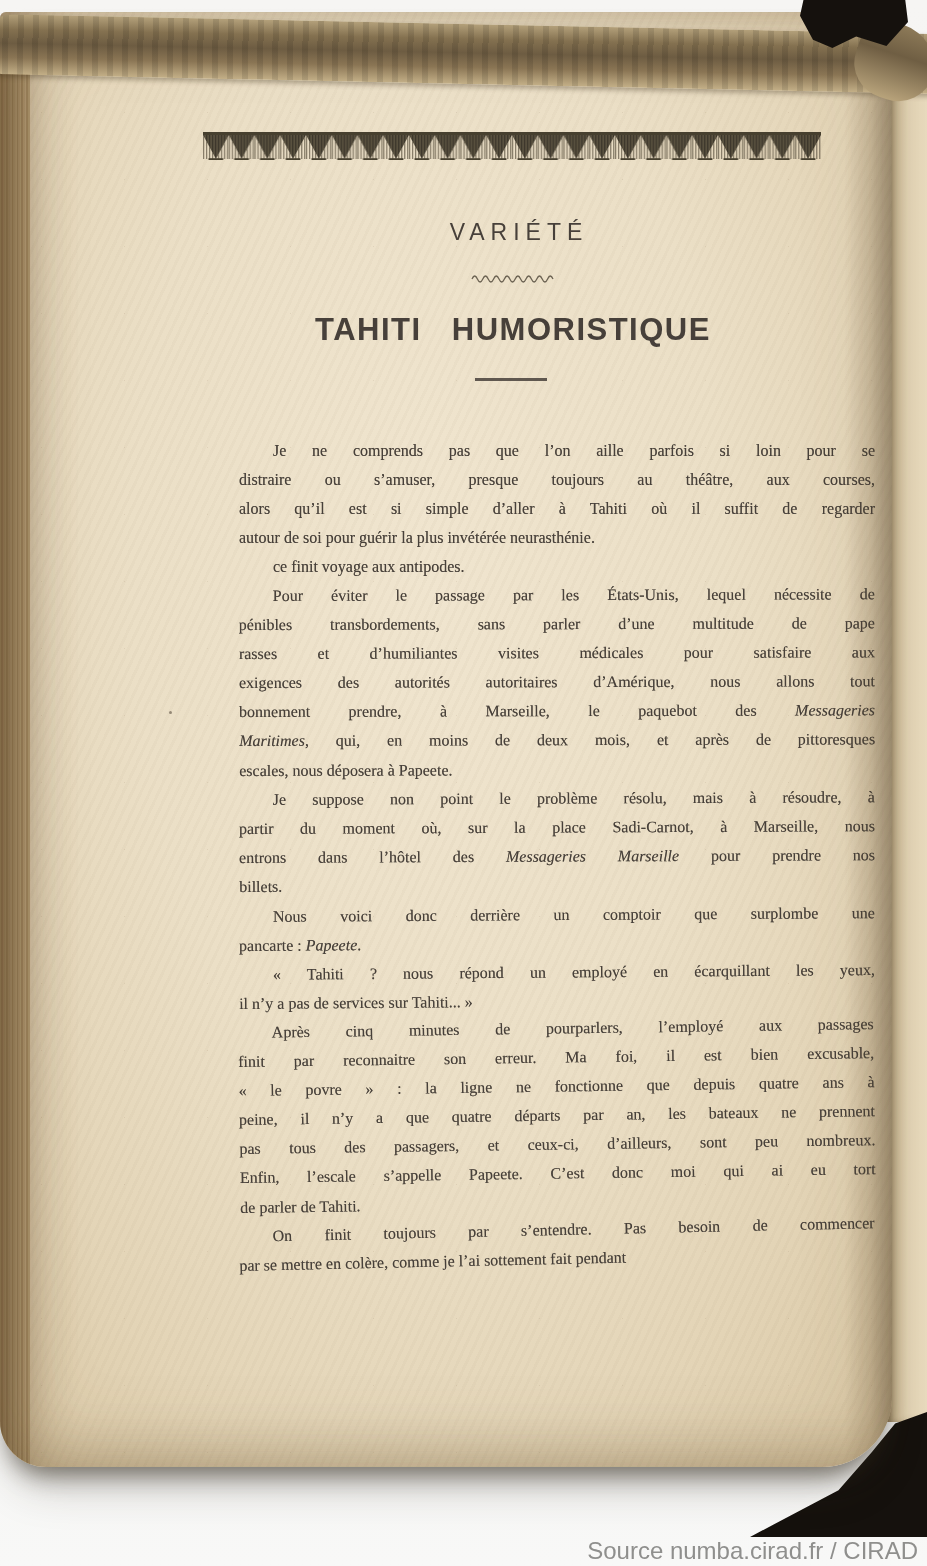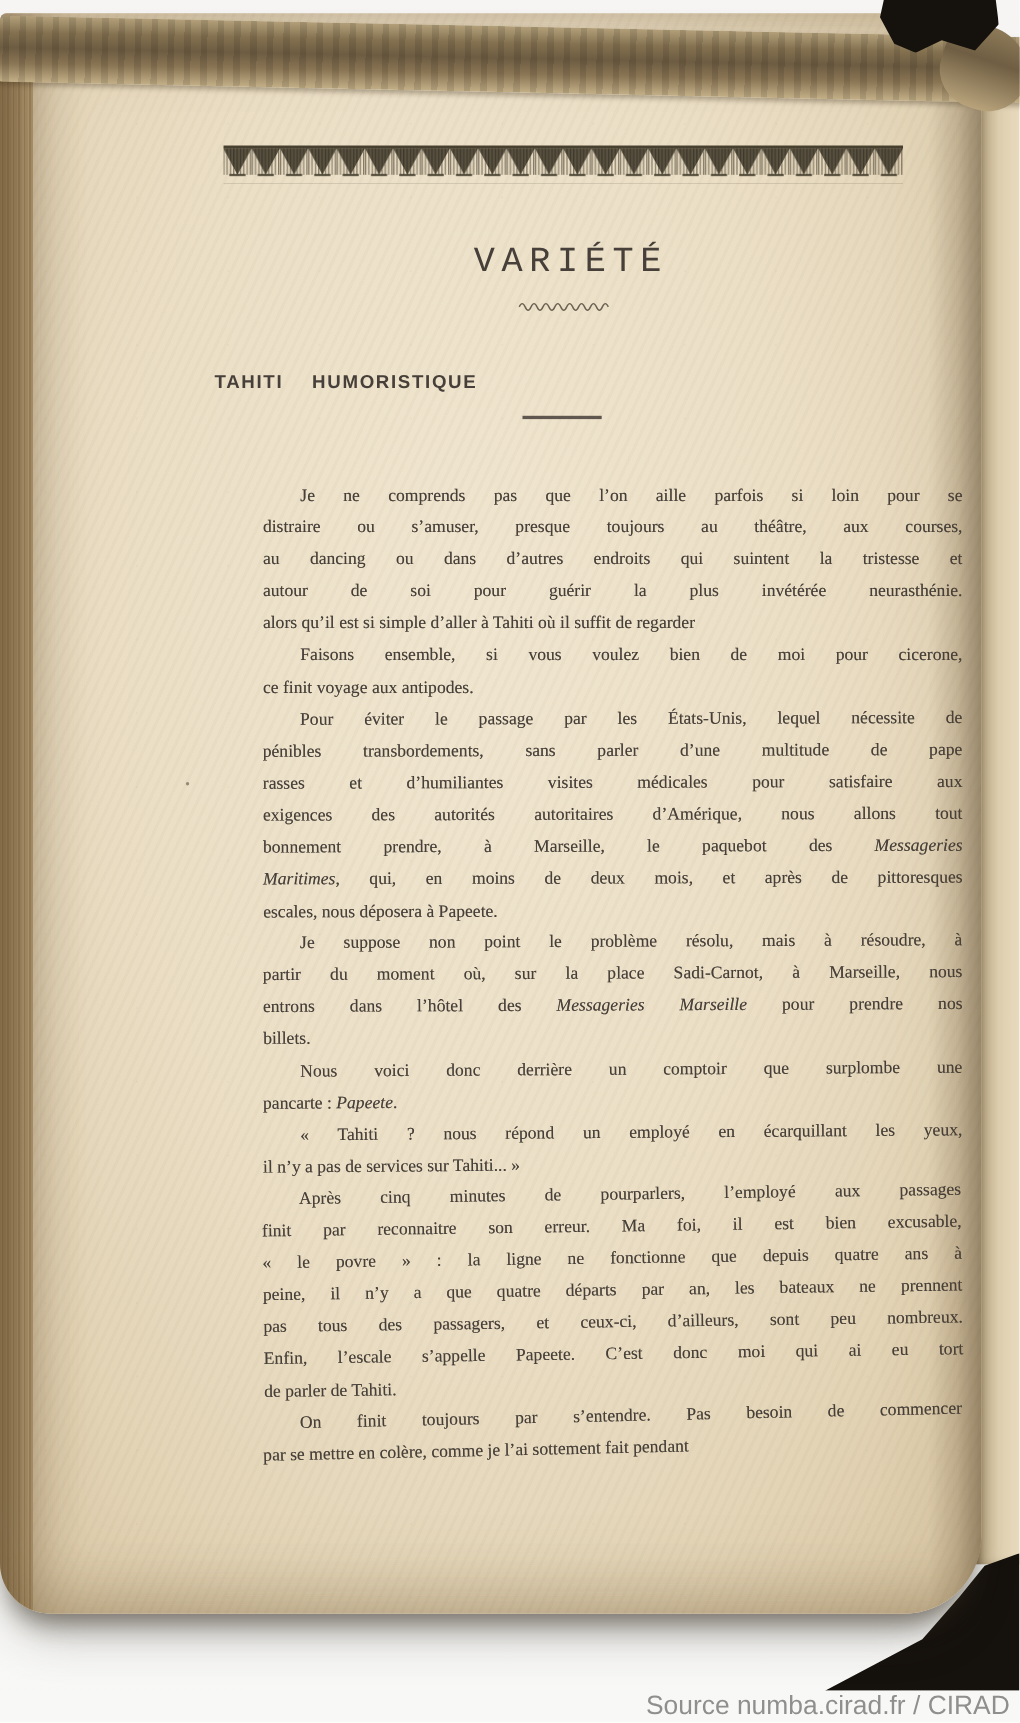--- a/index.html
+++ b/index.html
@@ -72,27 +72,27 @@
     position:absolute;left:800px;top:-4px;width:108px;height:52px;z-index:6;
     background:var(--cover,#17130f);
     clip-path:polygon(4% 0,97% 0,100% 50%,80% 96%,52% 78%,30% 100%,12% 84%,0 38%);
     filter:blur(.6px);
   }
   
   .ink{color:var(--ink,#47403a);}
   .ornament{position:absolute;left:203px;top:120px;width:618px;height:35px;}
   .section-title{
     position:absolute;left:195px;top:207px;width:636px;text-align:center;
-    font-family:Liberation Mono, monospace;font-size:32px;letter-spacing:6px;padding-left:6px;
+    font-family:Liberation Sans, sans-serif;font-size:23px;letter-spacing:6px;padding-left:6px;
     color:var(--ink,#47403a);
   }
   .squiggle{position:absolute;left:469px;top:260px;width:86px;height:12px;}
   .article-title{
-    position:absolute;left:195px;top:326px;width:636px;text-align:left;
-    font-family:"Liberation Sans",sans-serif;font-weight:bold;font-size:17px;
+    position:absolute;left:195px;top:300px;width:636px;text-align:center;
+    font-family:"Liberation Sans",sans-serif;font-weight:bold;font-size:31px;
     letter-spacing:1.5px;word-spacing:20px;color:var(--ink,#45403a);
   }
   .title-rule{
     position:absolute;left:475px;top:366px;width:72px;height:3px;
     background:var(--ink,#47403a);opacity:.85;
   }
   .body-text{
     position:absolute;left:195px;top:424px;width:636px;
     font-size:16px;line-height:29.1px;color:var(--ink,#47403a);
     text-shadow:0 0 .4px rgba(70,60,50,.55);
@@ -159,26 +159,24 @@
     </svg>
 
     <div class="article-title ink">TAHITI  HUMORISTIQUE</div>
 
     <div class="title-rule"></div>
 
     <div class="body-text" id="body-text">
         <div class="para p1">
           <div class="line">Je ne comprends pas que l’on aille parfois si loin pour se</div>
           <div class="line">distraire ou s’amuser, presque toujours au théâtre, aux courses,</div>
-          <div class="line">au dancing ou dans d’autres endroits qui suintent la tristesse et</div>
+          <div class="line">alors qu’il est si simple d’aller à Tahiti où il suffit de regarder</div>
           <div class="line">autour de soi pour guérir la plus invétérée neurasthénie.</div>
-          <div class="line">alors qu’il est si simple d’aller à Tahiti où il suffit de regarder</div>
         </div>
         <div class="para p2">
-          <div class="line">Faisons ensemble, si vous voulez bien de moi pour cicerone,</div>
           <div class="line">ce finit voyage aux antipodes.</div>
         </div>
         <div class="para p3">
           <div class="line">Pour éviter le passage par les États-Unis, lequel nécessite de</div>
           <div class="line">pénibles transbordements, sans parler d’une multitude de pape</div>
           <div class="line">rasses et d’humiliantes visites médicales pour satisfaire aux</div>
           <div class="line">exigences des autorités autoritaires d’Amérique, nous allons tout</div>
           <div class="line">bonnement prendre, à Marseille, le paquebot des <i>Messageries</i></div>
           <div class="line"><i>Maritimes</i>, qui, en moins de deux mois, et après de pittoresques</div>
           <div class="line">escales, nous déposera à Papeete.</div>

